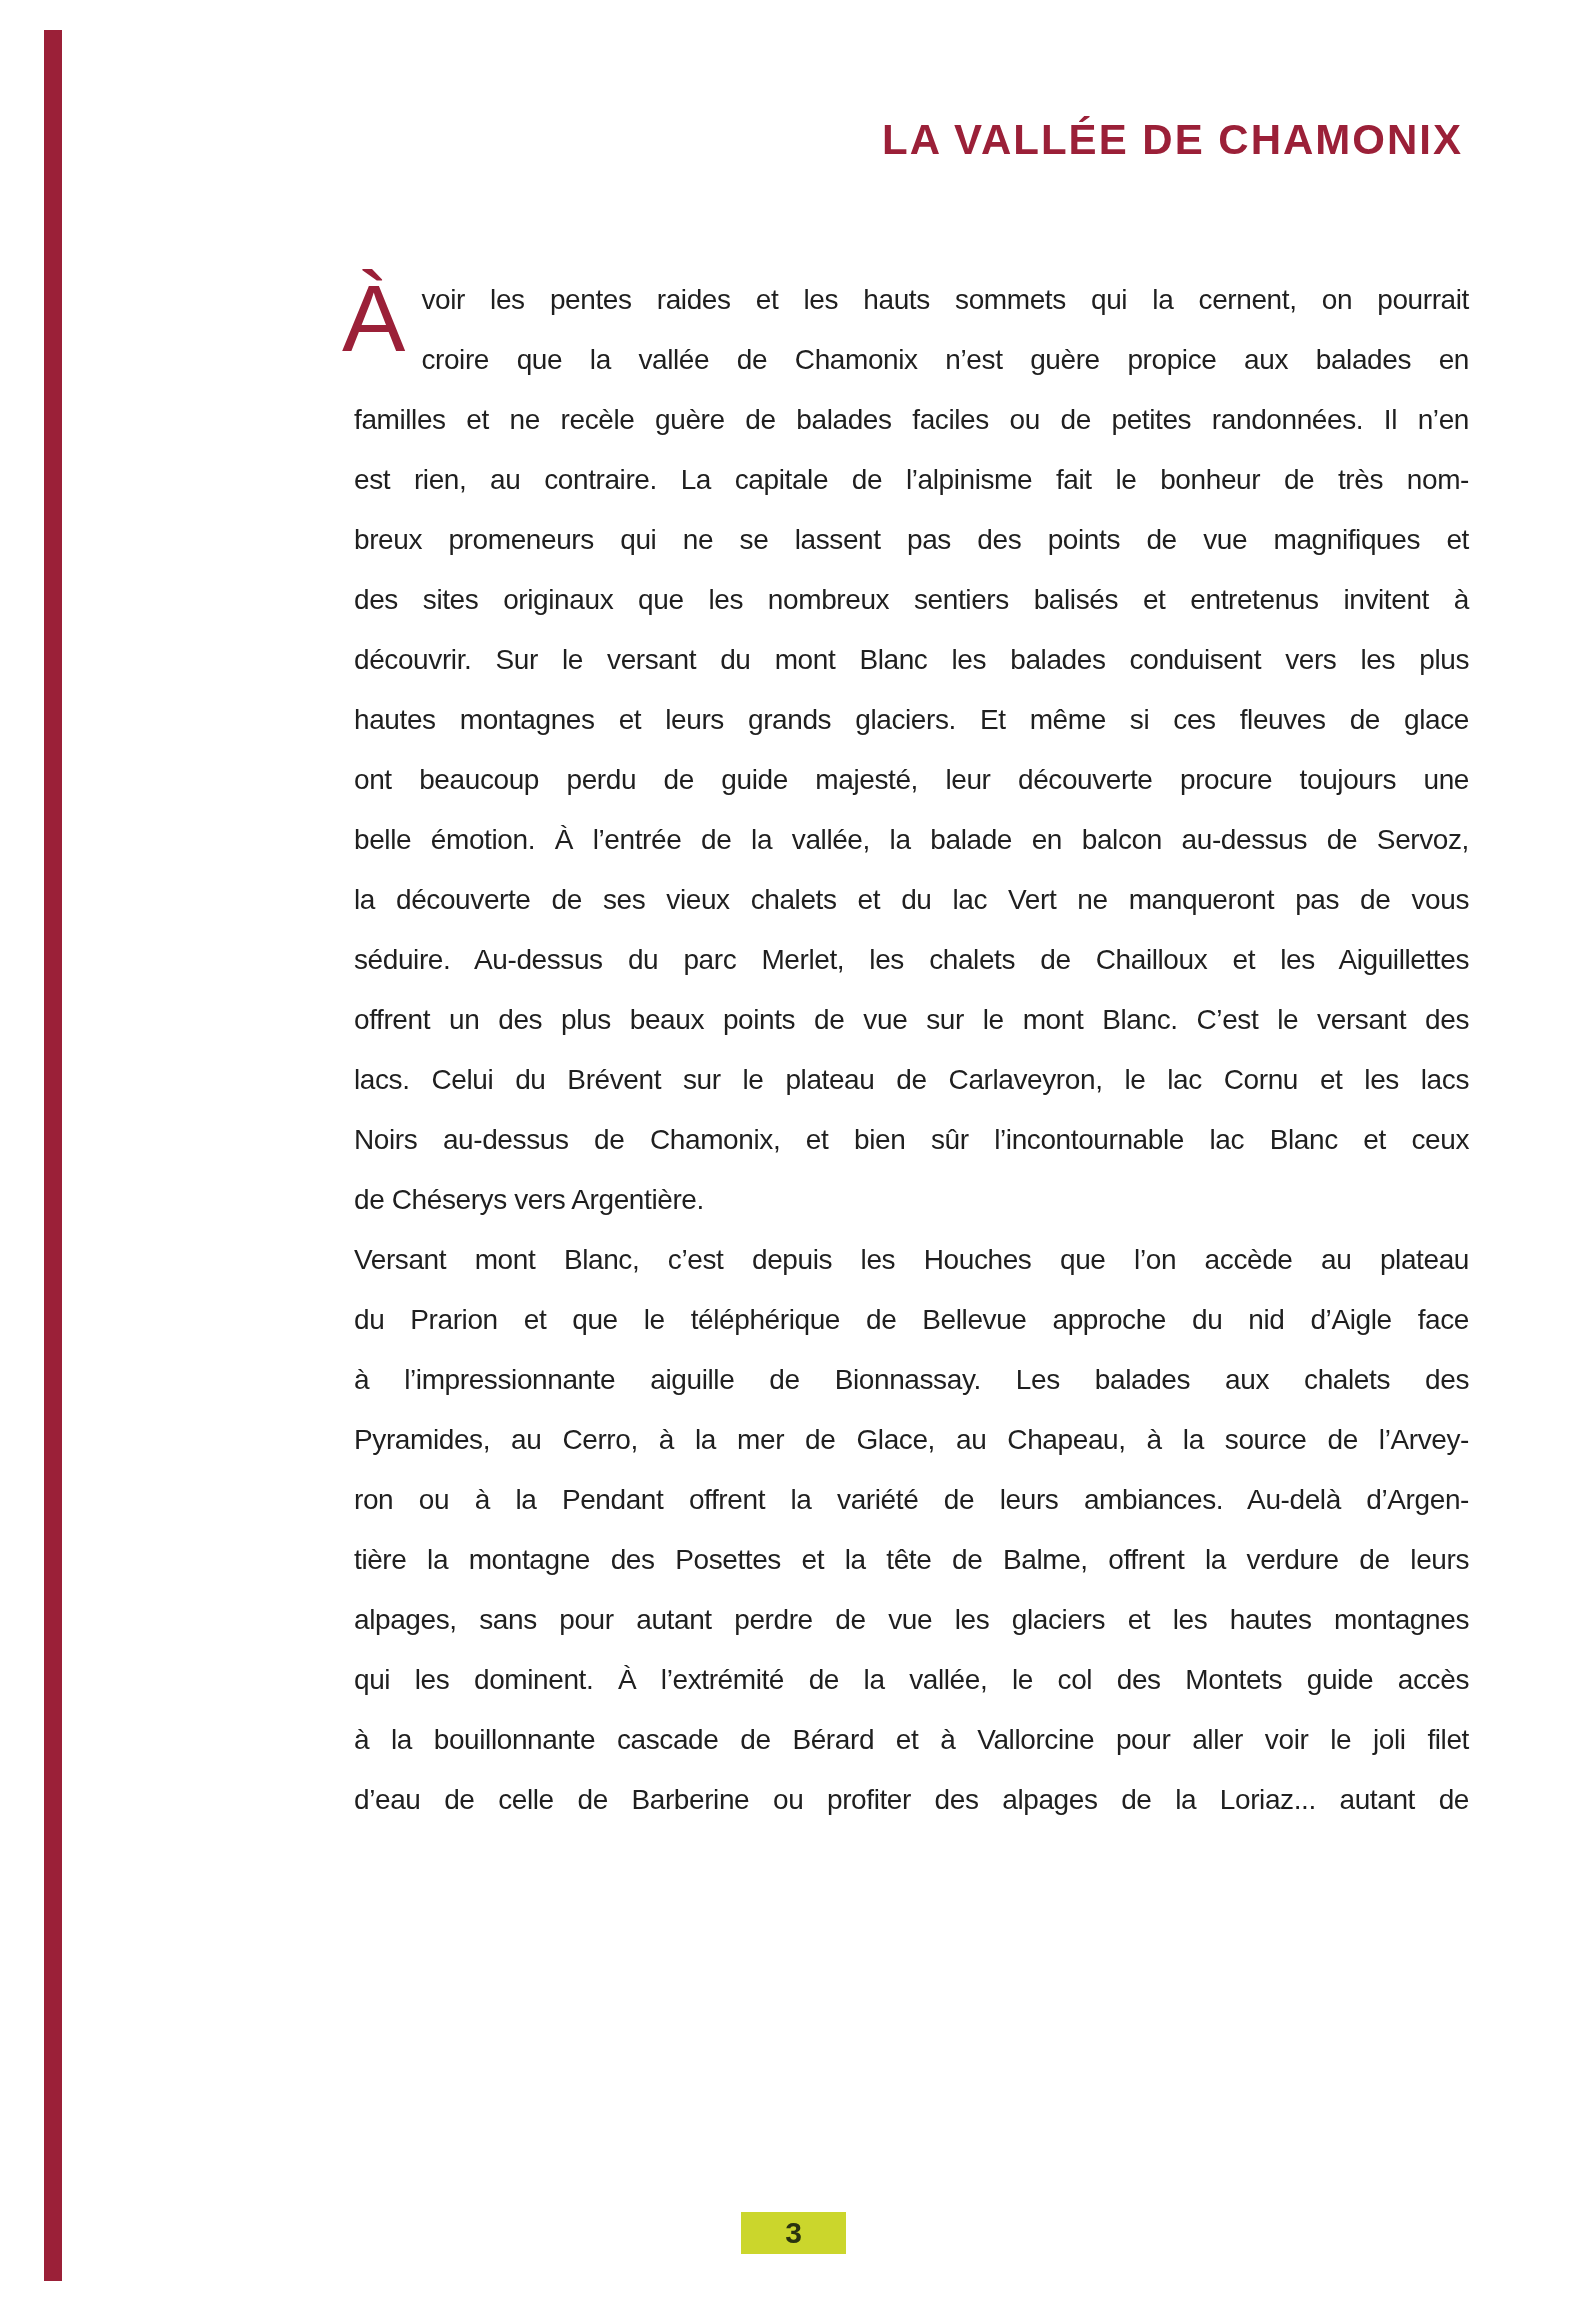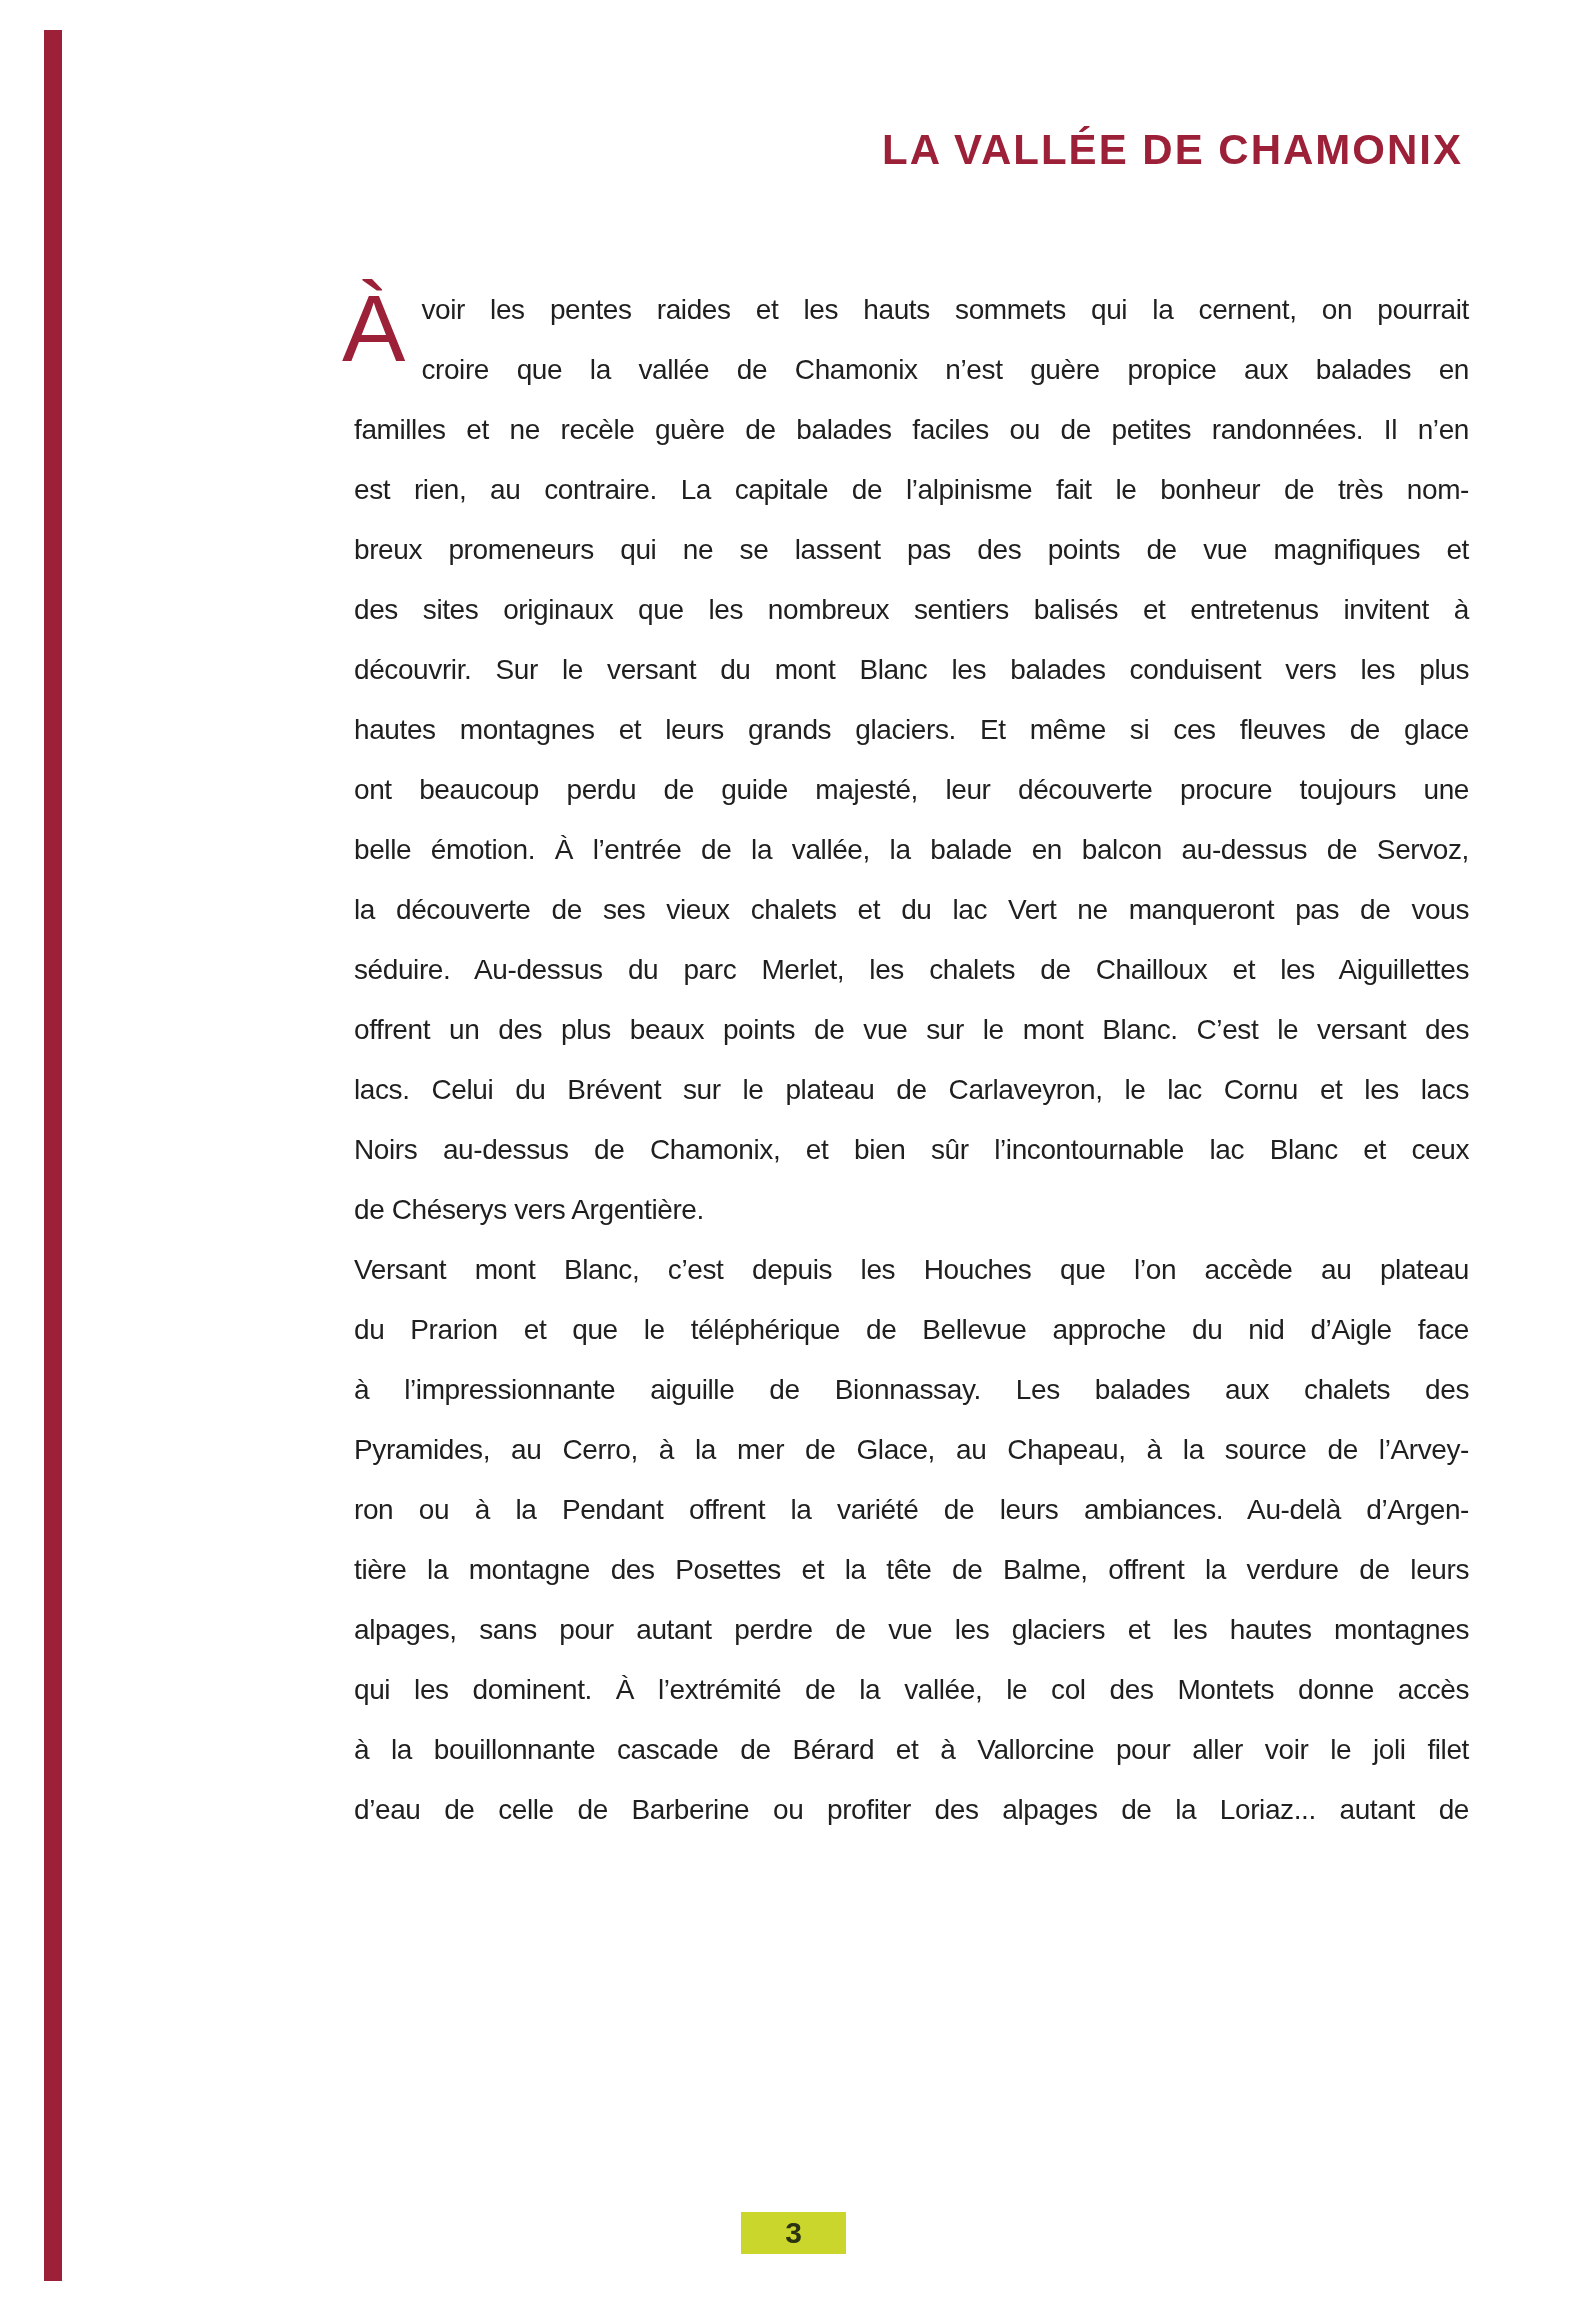--- a/index.html
+++ b/index.html
@@ -15,21 +15,21 @@
     position: absolute;
     left: 44px;
     top: 30px;
     width: 18px;
     height: 2251px;
     background: var(--accent, #9b2038);
   }
   .content {
     position: absolute;
     left: 342px;
-    top: 12px;
+    top: 2px;
     width: 1139px;
   }
   .page-title {
     margin: 117px 0 0 0;
     text-align: right;
     padding-right: 18px;
     font-size: 42px;
     line-height: 42px;
     font-weight: 700;
     letter-spacing: 2px;
@@ -139,21 +139,21 @@
           <p class="line">à l’impressionnante aiguille de Bionnassay. Les balades aux chalets des</p>
 
           <p class="line">Pyramides, au Cerro, à la mer de Glace, au Chapeau, à la source de l’Arvey-</p>
 
           <p class="line">ron ou à la Pendant offrent la variété de leurs ambiances. Au-delà d’Argen-</p>
 
           <p class="line">tière la montagne des Posettes et la tête de Balme, offrent la verdure de leurs</p>
 
           <p class="line">alpages, sans pour autant perdre de vue les glaciers et les hautes montagnes</p>
 
-          <p class="line">qui les dominent. À l’extrémité de la vallée, le col des Montets donne accès</p>
+          <p class="line">qui les dominent. À l’extrémité de la vallée, le col des Montets guide accès</p>
 
           <p class="line">à la bouillonnante cascade de Bérard et à Vallorcine pour aller voir le joli filet</p>
 
           <p class="line">d’eau de celle de Barberine ou profiter des alpages de la Loriaz... autant de</p>
 
         </div>
 
     </div>
   </div>
 

